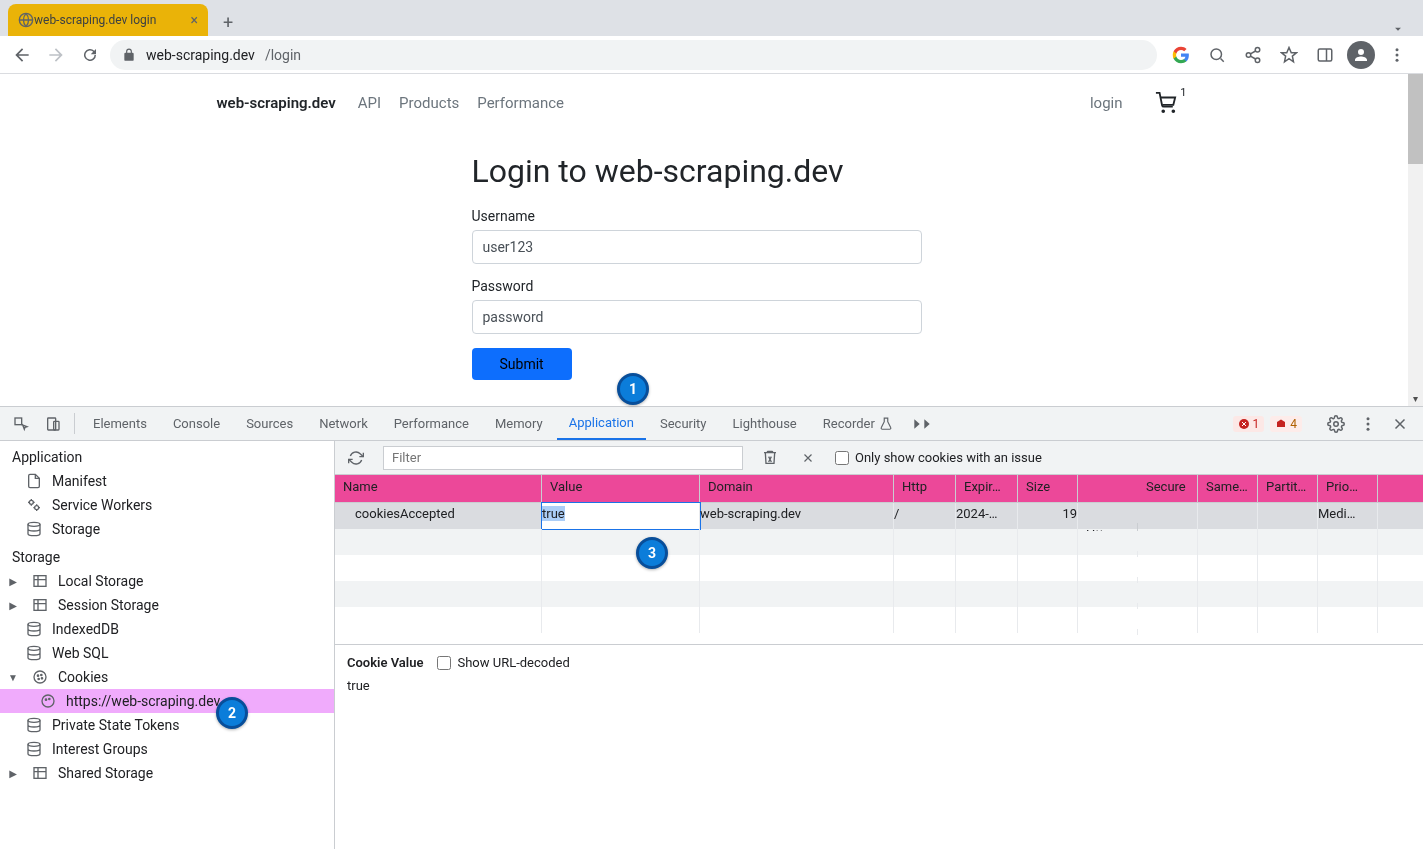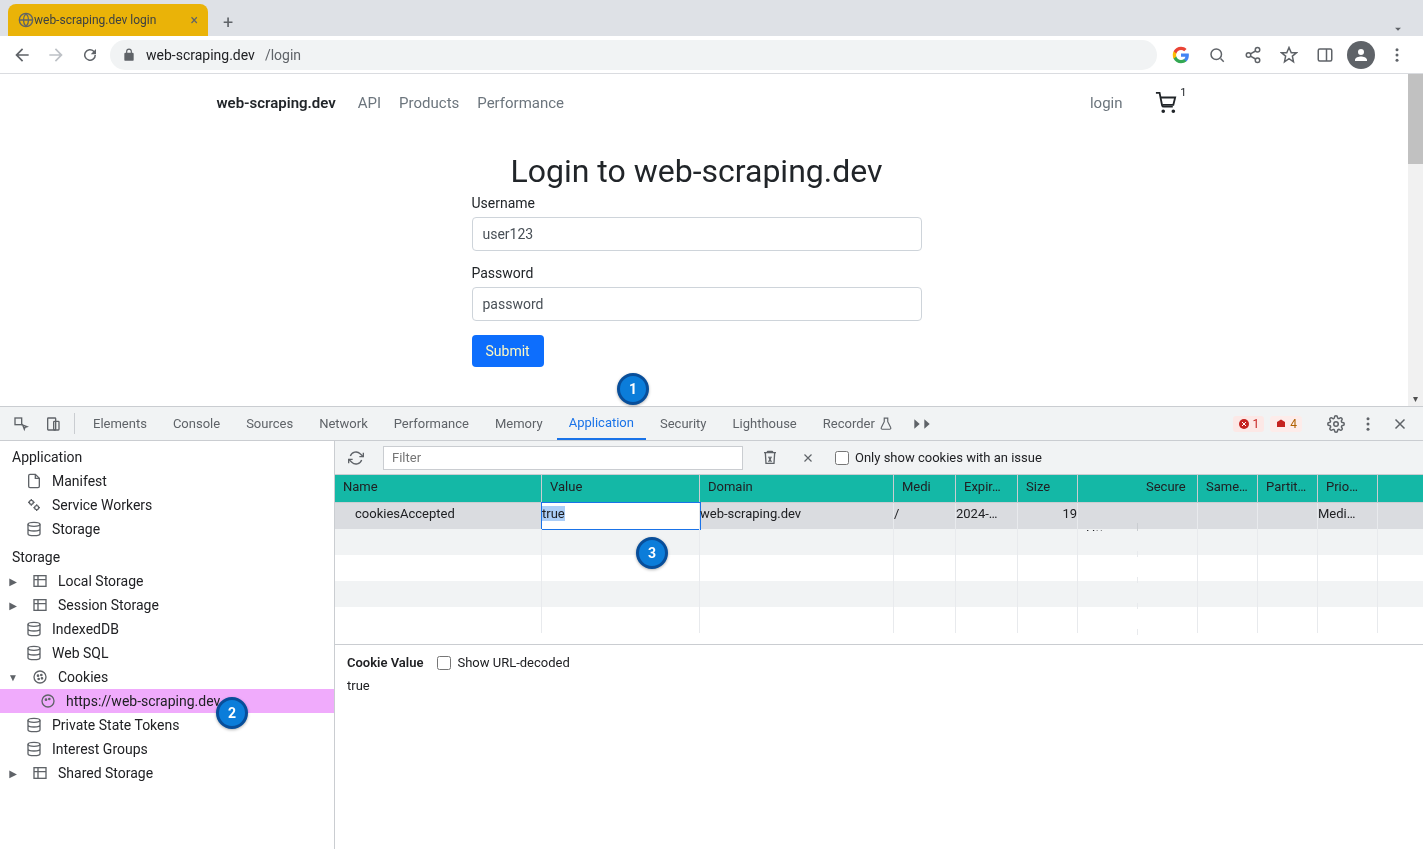--- a/index.html
+++ b/index.html
@@ -28,24 +28,24 @@
 .page { height: 333px; overflow: hidden; position: relative; border-bottom: 1px solid #cacdd1; }
 .page-inner { width: 1393px; }
 .site-nav { display: flex; align-items: center; padding: 18px 0; max-width: 960px; margin: 0 auto; font-size: 15px; }
 .brand { font-weight: 600; color: #212529; margin-right: 22px; }
 .nav-link { color: #6c757d; margin-right: 18px; cursor: pointer; }
 .nav-right { margin-left: auto; display: flex; align-items: center; gap: 14px; }
 .cart { position: relative; color: #212529; }
 .cart .badge { position: absolute; top: -6px; right: -10px; font-size: 11px; }
 
 .login-box { max-width: 450px; margin: 20px auto 0; }
-.login-title { font-size: 32px; font-weight: 400; text-align: center; margin-bottom: 5px; color: #212529; }
+.login-title { font-size: 32px; font-weight: 400; margin-bottom: 18px; color: #212529; }
 .field-label { font-size: 14px; color: #212529; margin-bottom: 6px; display: block; }
 .field-input { width: 100%; height: 34px; border: 1px solid #ced4da; border-radius: 4px; padding: 0 10px; font-size: 14px; margin-bottom: 14px; color: #495057; }
-.submit-btn { background: #0d6efd; color: #fef9c3; border: none; border-radius: 4px; padding: 8px 14px; font-size: 14px; cursor: pointer; }
+.submit-btn { background: #0d6efd; color: #000000; border: none; border-radius: 4px; padding: 8px 28px; font-size: 14px; cursor: pointer; }
 
 .page-scroll { position: absolute; right: 0; top: 0; width: 15px; height: 100%; background: #f1f1f1; }
 .page-scroll-thumb { position: absolute; width: 15px; background: #c1c1c1; top: 0; height: 90px; }
 .page-scroll-down { position: absolute; bottom: 0; width: 15px; height: 15px; display:flex; align-items:center; justify-content:center; color:#505050; font-size:10px; }
 
 
 .devtools { height: 502px; display: flex; flex-direction: column; background: #fff; }
 .dt-tabs { height: 34px; border-bottom: 1px solid #cacdd1; background: #f1f3f4; display: flex; align-items: stretch; padding: 0 6px; gap: 2px; }
 .dt-tab-ic { width: 30px; display: flex; align-items: center; justify-content: center; color: #5f6368; cursor: pointer; }
 .dt-sep { width: 1px; background: #cacdd1; margin: 6px 4px; }
@@ -66,21 +66,21 @@
 .sb-ic { width: 16px; height: 16px; display: flex; align-items: center; justify-content: center; color: #5f6368; flex-shrink: 0; }
 
 .dt-main { flex: 1; display: flex; flex-direction: column; }
 .filter-bar { height: 34px; border-bottom: 1px solid #cacdd1; display: flex; align-items: center; padding: 0 10px; gap: 16px; background: #f1f3f4; }
 .filter-input { flex: 0 0 360px; height: 24px; border: 1px solid #cacdd1; background: #fff; padding: 0 8px; font-size: 13px; color: #5f6368; }
 .filt-ic { width: 22px; height: 22px; display: flex; align-items: center; justify-content: center; color: #5f6368; cursor: pointer; }
 .chk-label { display: flex; align-items: center; gap: 6px; font-size: 13px; color: #202124; }
 .chk-label input { width: 14px; height: 14px; }
 
 .cookie-table { flex: 0 0 170px; overflow: hidden; border-bottom: 1px solid #cacdd1; }
-.ct-head { display: flex; height: 28px; background: #14b8a6; border-bottom: 1px solid #cacdd1; }
+.ct-head { display: flex; height: 28px; background: #ec4899; border-bottom: 1px solid #cacdd1; }
 .ct-h { border-right: 1px solid #cacdd1; padding: 4px 8px; font-size: 13px; color: #202124; overflow: hidden; text-overflow: ellipsis; white-space: nowrap; }
 .ct-body { height: 142px; }
 .ct-row { display: flex; height: 26px; }
 .ct-row.sel { background: #dadce0; }
 .ct-row.alt { background: #f1f3f4; }
 .ct-c { border-right: 1px solid #e8eaed; padding: 3px 0; font-size: 13px; color: #202124; overflow: hidden; text-overflow: ellipsis; white-space: nowrap; }
 .ct-c.editing { background: #fff; outline: 1px solid #1a73e8; }
 .sel-text { background: #accef7; }
 .col-name { width: 207px; }
 .col-value { width: 158px; }
@@ -457,21 +457,21 @@
           <input type="checkbox" style="">
           <span>Only show cookies with an issue</span>
         </label>
       </div>
 
       <div class="cookie-table">
         <div class="ct-head">
           <div class="ct-h col-name">Name</div>
           <div class="ct-h col-value">Value</div>
           <div class="ct-h col-domain">Domain</div>
-          <div class="ct-h col-path">Medi</div>
+          <div class="ct-h col-path">Http</div>
           <div class="ct-h col-exp">Expir…</div>
           <div class="ct-h col-size" style="text-align:left">Size</div>
           <div class="ct-h col-http">Http…</div>
           <div class="ct-h col-secure">Secure</div>
           <div class="ct-h col-same">Same…</div>
           <div class="ct-h col-part">Partiti…</div>
           <div class="ct-h col-prio">Prio…</div>
         </div>
         <div class="ct-body">
           <div class="ct-row sel">

